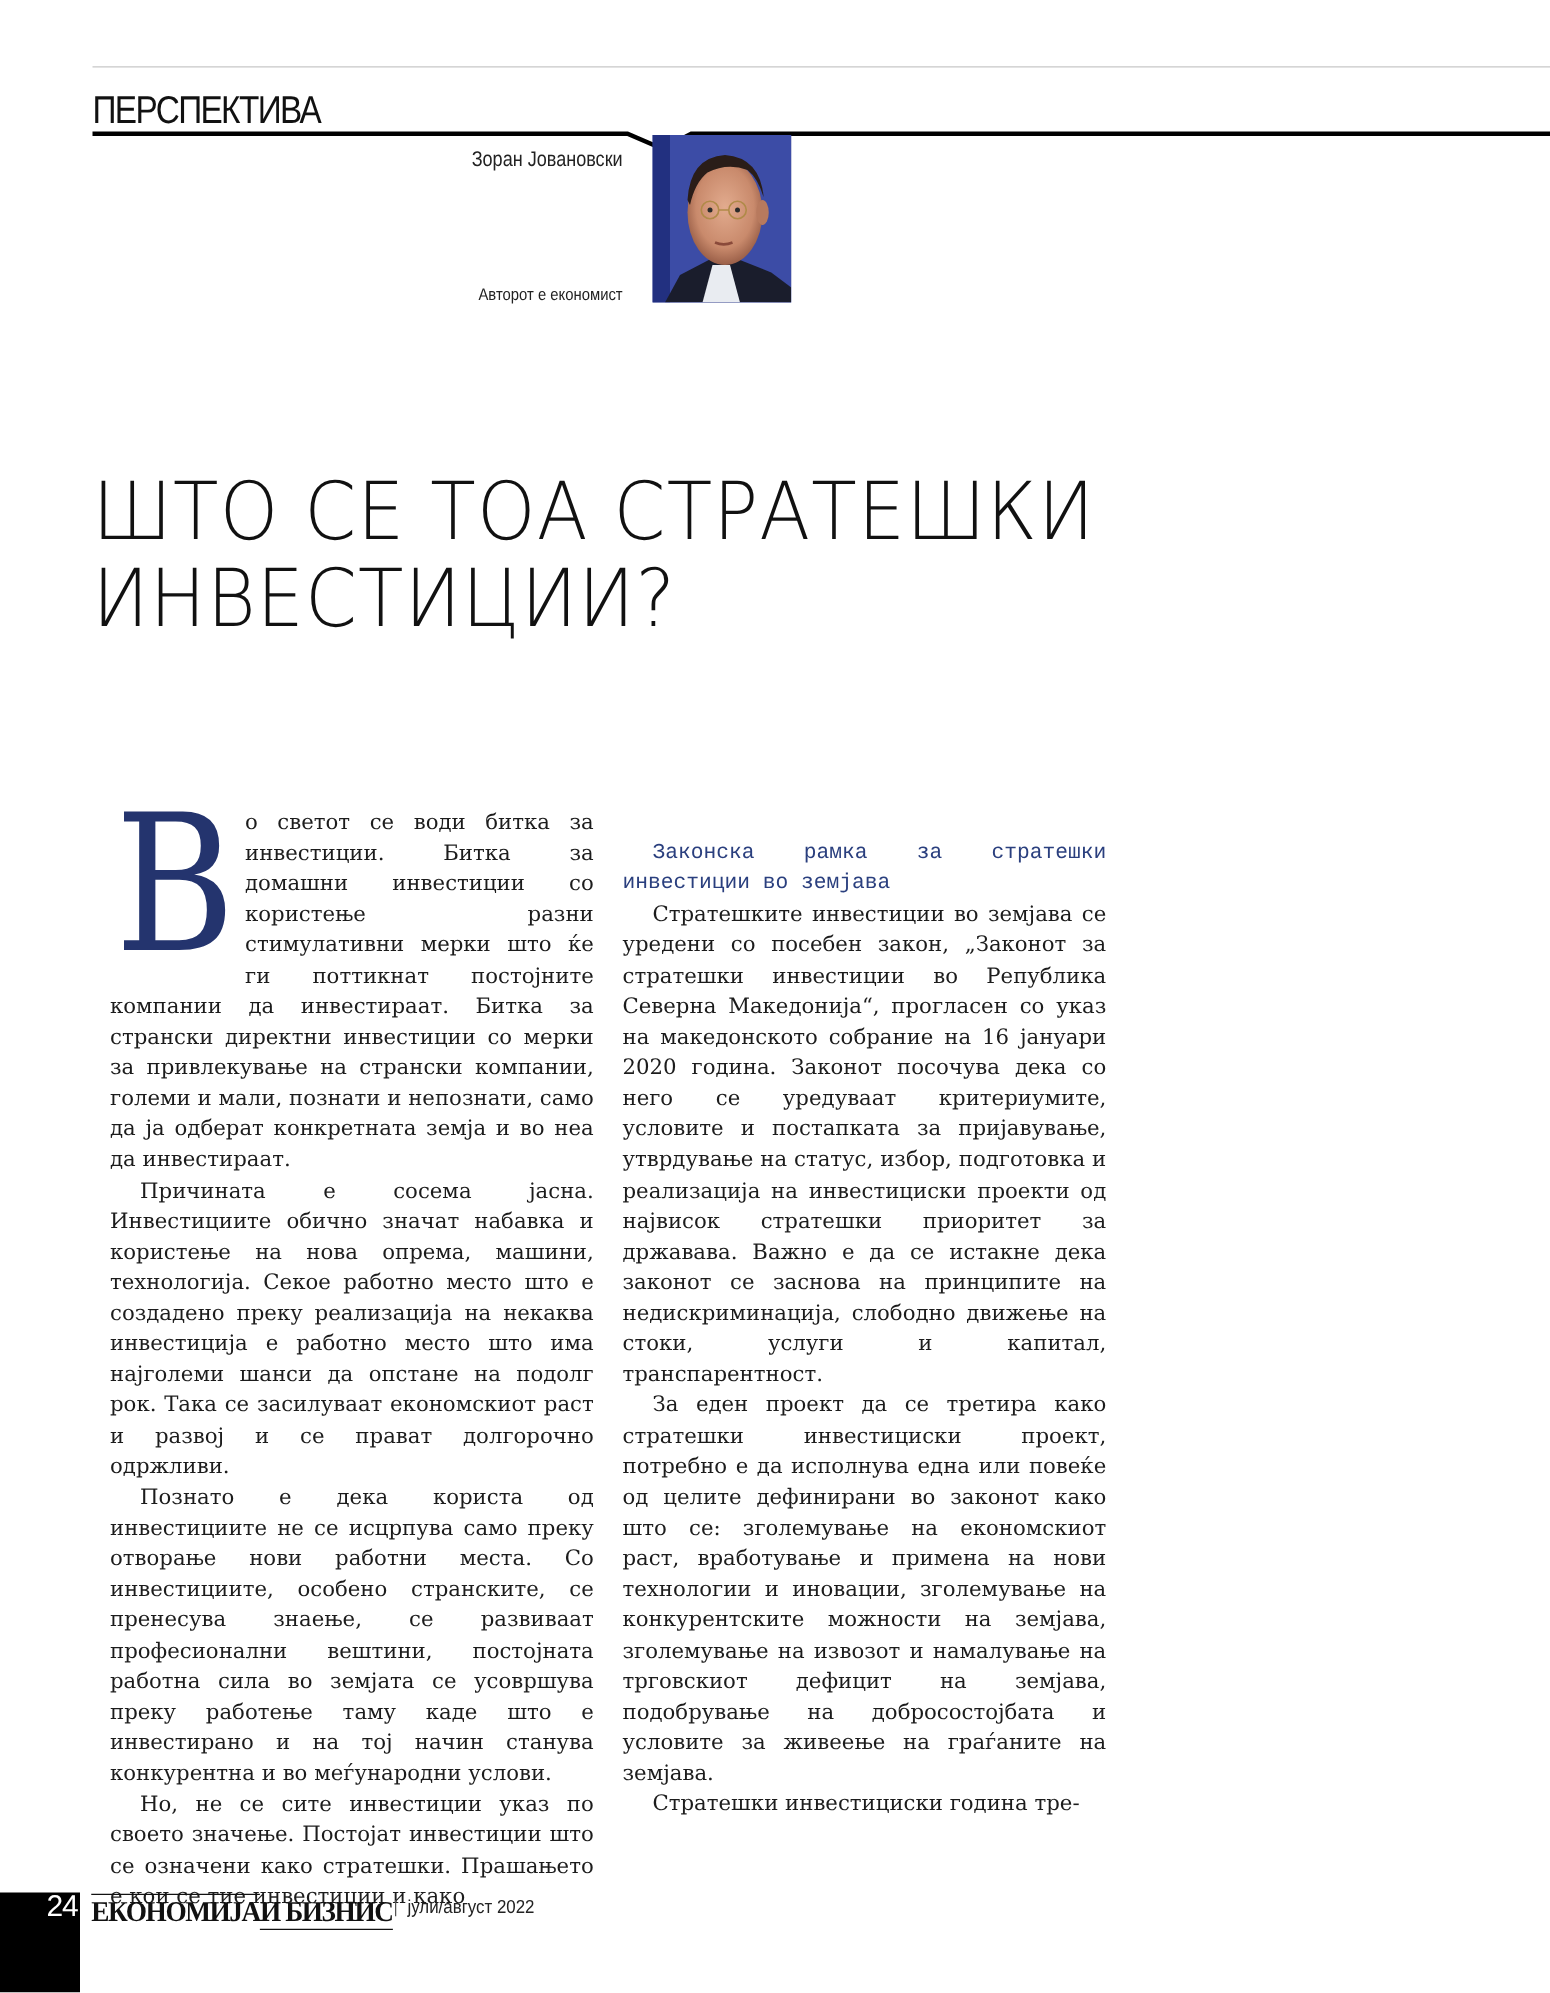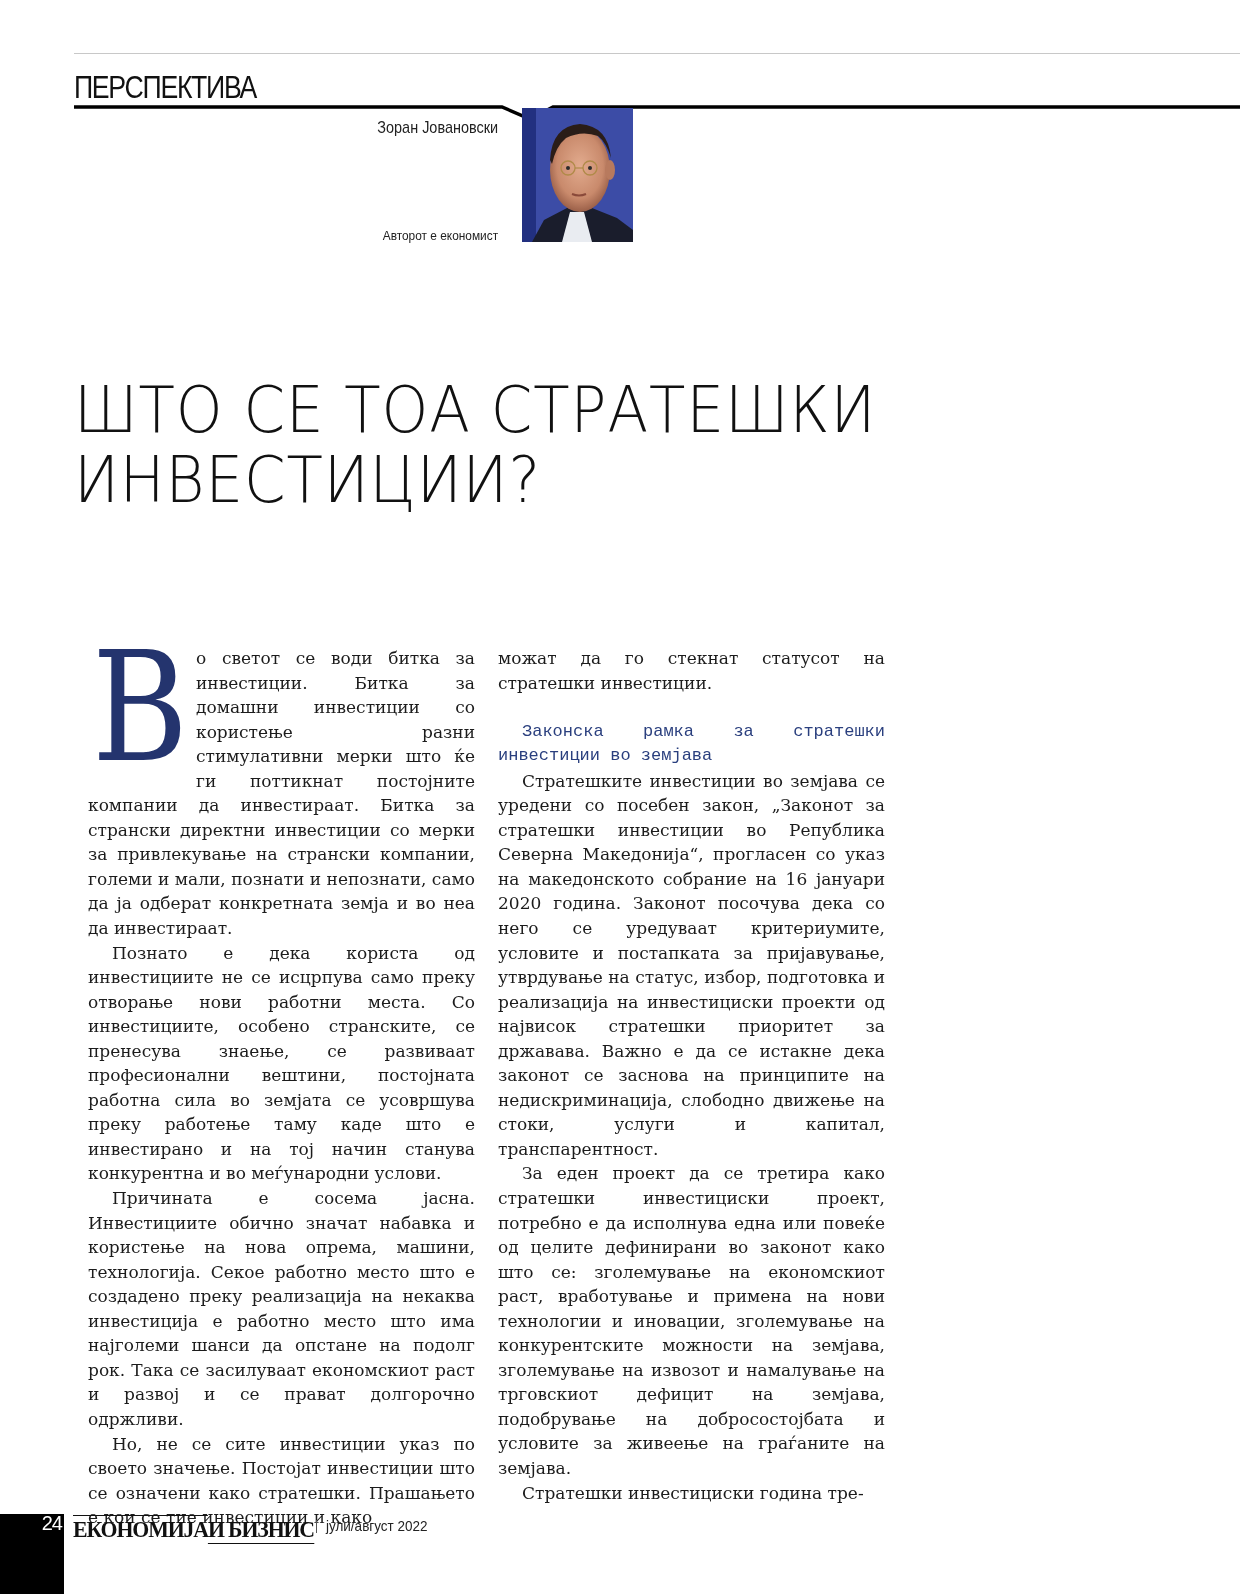--- a/index.html
+++ b/index.html
@@ -55,21 +55,21 @@
       float: left; font-family: "DejaVu Serif", serif; font-size: 152px; line-height: 112px;
       color: #24346e; margin: 6px 6px 0 4px; height: 118px; font-weight: 400;
       transform: scaleX(0.86); transform-origin: left top; width: 98px;
     }
 
     .subhead { color: #2a3f7e; margin-top: 24.5px; font-family: Liberation Mono, monospace; }
 
     .footer-block { position: absolute; left: 0; top: 1514px; width: 64px; height: 80px; background: #000; }
     .page-number {
       position: absolute; left: 0; top: 1512px; width: 62px; text-align: right;
-      font-family: "Liberation Sans", sans-serif; font-size: 20px; color: #fff; font-weight: 300;
+      font-family: "Liberation Sans", sans-serif; font-size: 24px; color: #fff; font-weight: 300;
       letter-spacing: -1px;
     }
     .magazine-logo {
       position: absolute; left: 73px; top: 1515px;
       font-family: "Liberation Serif", serif; font-weight: 700; font-size: 23px; letter-spacing: -1.2px;
       transform: scaleX(0.95); transform-origin: left top; color: #111; white-space: nowrap;
     }
     .magazine-logo .logo-a { display: inline-block; border-top: 1px solid #111; padding-top: 1px; }
     .magazine-logo .logo-b { display: inline-block; border-bottom: 1px solid #111; }
     .footer-sep { position: absolute; left: 316px; top: 1520px; width: 1px; height: 13px; background: #555; }
@@ -120,27 +120,26 @@
 
 <h1 class="title">
   <span>ШТО СЕ ТОА СТРАТЕШКИ</span><br>
   <span>ИНВЕСТИЦИИ?</span>
 </h1>
 
 <div class="col col-left">
   <p class="noindent">
     <span class="dropcap">В</span><span>о светот се води битка за инвестиции. Битка за домашни инвестиции со користење разни стимулативни мерки што ќе ги поттикнат постојните компании да инвестираат. Битка за странски директни инвестиции со мерки за привлекување на странски компании, големи и мали, познати и непознати, само да ја одберат конкретната земја и во неа да инвестираат.</span>
   </p>
+  <p>Причината е сосема јасна. Инвестициите обично значат набавка и користење на нова опрема, машини, технологија. Секое работно место што е создадено преку реализација на некаква инвестиција е работно место што има најголеми шанси да опстане на подолг рок. Така се засилуваат економскиот раст и развој и се прават долгорочно одржливи.</p>
   <p>Познато е дека користа од инвестициите не се исцрпува само преку отворање нови работни места. Со инвестициите, особено странските, се пренесува знаење, се развиваат професионални вештини, постојната работна сила во земјата се усовршува преку работење таму каде што е инвестирано и на тој начин станува конкурентна и во меѓународни услови.</p>
-  <p>Причината е сосема јасна. Инвестициите обично значат набавка и користење на нова опрема, машини, технологија. Секое работно место што е создадено преку реализација на некаква инвестиција е работно место што има најголеми шанси да опстане на подолг рок. Така се засилуваат економскиот раст и развој и се прават долгорочно одржливи.</p>
   <p>Но, не се сите инвестиции указ по своето значење. Постојат инвестиции што се означени како стратешки. Прашањето е кои се тие инвестиции и како</p>
 </div>
 
 <div class="col col-right">
-  <p class="noindent">можат да го стекнат статусот на стратешки инвестиции.</p>
   <p class="subhead">Законска рамка за стратешки инвестиции во земјава</p>
   <p>Стратешките инвестиции во земјава се уредени со посебен закон, „Законот за стратешки инвестиции во Република Северна Македонија“, прогласен со указ на македонското собрание на 16 јануари 2020 година. Законот посочува дека со него се уредуваат критериумите, условите и постапката за пријавување, утврдување на статус, избор, подготовка и реализација на инвестициски проекти од највисок стратешки приоритет за државава. Важно е да се истакне дека законот се заснова на принципите на недискриминација, слободно движење на стоки, услуги и капитал, транспарентност.</p>
   <p>За еден проект да се третира како стратешки инвестициски проект, потребно е да исполнува една или повеќе од целите дефинирани во законот како што се: зголемување на економскиот раст, вработување и примена на нови технологии и иновации, зголемување на конкурентските можности на земјава, зголемување на извозот и намалување на трговскиот дефицит на земјава, подобрување на добросостојбата и условите за живеење на граѓаните на земјава.</p>
   <p>Стратешки инвестициски година тре-</p>
 </div>
 
 <div class="footer-block"></div>
 <div class="page-number">24</div>
 <div class="magazine-logo">
   <span class="logo-a">ЕКОНОМИЈА</span><span class="logo-b">И БИЗНИС</span>

